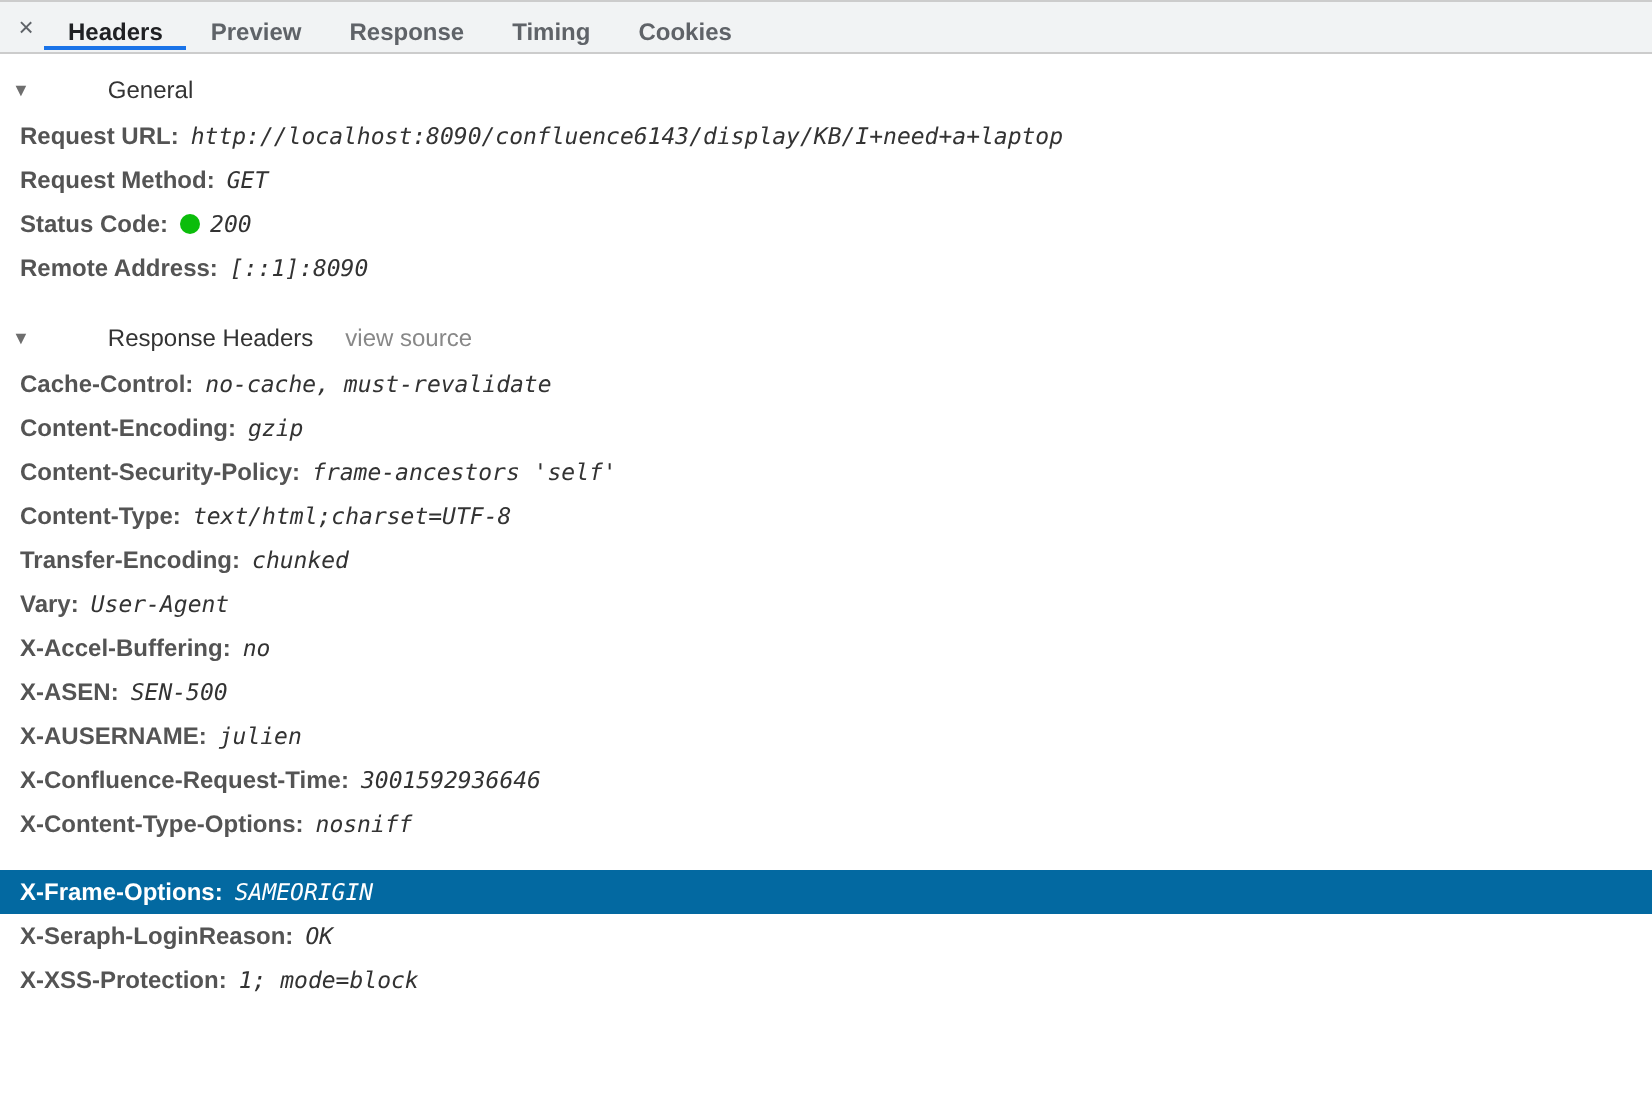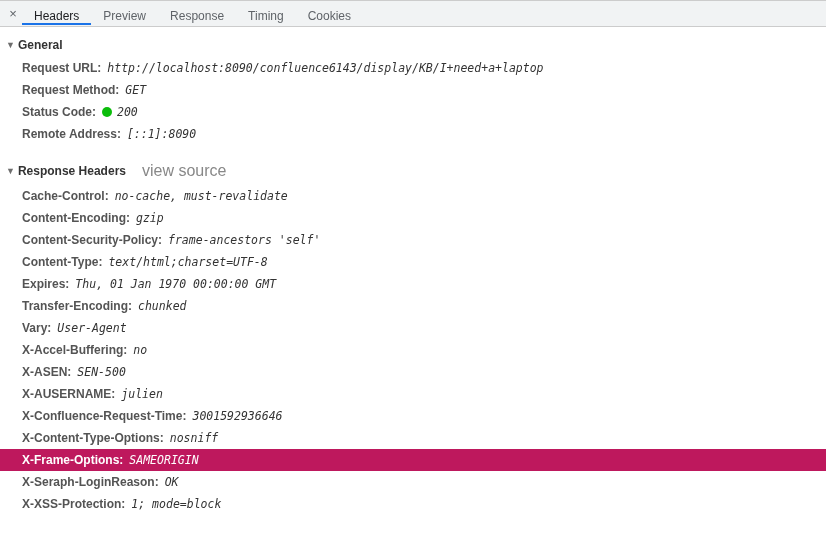--- a/index.html
+++ b/index.html
@@ -29,20 +29,21 @@
     font-size: 13px;
     line-height: 1;
   }
   .tab {
     padding: 0 12px;
     height: 22px;
     line-height: 26px;
     color: #5f6368;
     cursor: pointer;
     font-size: 12px;
+    font-weight: bold;
   }
   .tab.active {
     color: #202124;
     border-bottom: 2px solid #1a73e8;
   }
   .content {
     padding: 8px 0 0 0;
     overflow-y: auto;
     height: calc(100% - 27px);
   }
@@ -55,43 +56,45 @@
     padding: 3px 6px;
     cursor: pointer;
   }
   .tri {
     font-size: 9px;
     color: #6e6e6e;
     margin-right: 3px;
     line-height: 1;
   }
   .section-title {
-    font-weight: bold;
+    font-weight: normal;
     color: #333;
     font-size: 12px;
+    margin-left: 36px;
   }
   .view-source {
     margin-left: 16px;
     color: #888;
-    font-size: 16px;
+    font-size: 12px;
     font-weight: normal;
     cursor: pointer;
   }
   .rows {
     padding: 2px 0 8px 0;
   }
   .row {
     display: flex;
     align-items: center;
-    padding: 3px 0 3px 22px;
+    padding: 3px 0 3px 10px;
     line-height: 16px;
   }
   .row.selected {
-    background: #be185d;
+    background: #0369a1;
     color: #fff;
+    margin-top: 12px;
   }
   .row.selected .key { color: #fff; }
   .row.selected .val { color: #fff; text-align: center; }
   .key {
     font-weight: bold;
     color: #545454;
     white-space: nowrap;
   }
   .val {
     margin-left: 6px;
@@ -169,24 +172,20 @@
         </div>
         <div class="row">
           <span class="key">Content-Security-Policy:</span>
           <span class="val">frame-ancestors 'self'</span>
         </div>
         <div class="row">
           <span class="key">Content-Type:</span>
           <span class="val">text/html;charset=UTF-8</span>
         </div>
         <div class="row">
-          <span class="key">Expires:</span>
-          <span class="val">Thu, 01 Jan 1970 00:00:00 GMT</span>
-        </div>
-        <div class="row">
           <span class="key">Transfer-Encoding:</span>
           <span class="val">chunked</span>
         </div>
         <div class="row">
           <span class="key">Vary:</span>
           <span class="val">User-Agent</span>
         </div>
         <div class="row">
           <span class="key">X-Accel-Buffering:</span>
           <span class="val">no</span>

